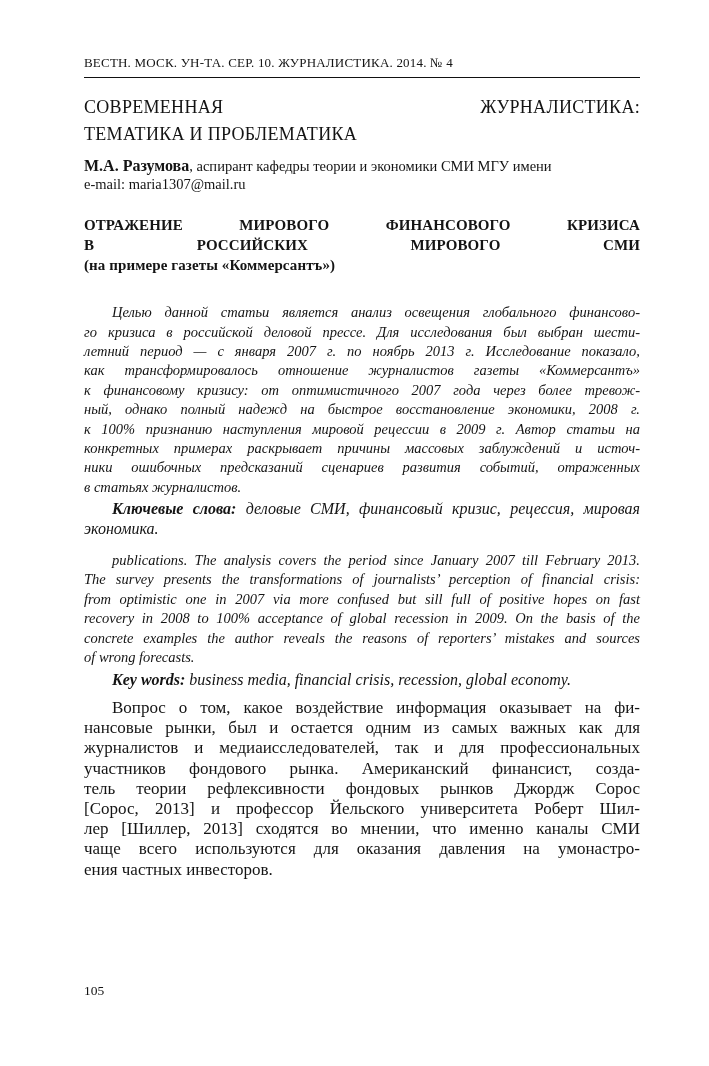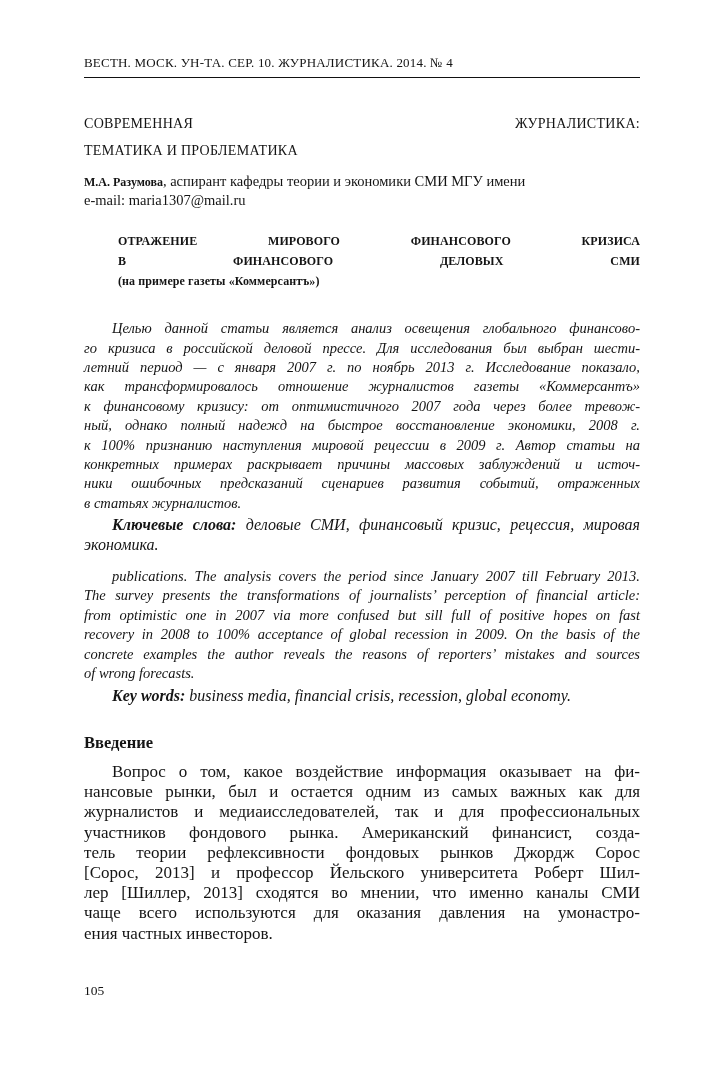--- a/index.html
+++ b/index.html
@@ -23,40 +23,39 @@
   .journal-header {
     margin-top: 55px;
     font-size: 13px;
     letter-spacing: 0.2px;
     padding-bottom: 6px;
     border-bottom: 1.5px solid #111;
     white-space: nowrap;
   }
   
   .section-title {
-    margin-top: 32px;
-    font-size: 14px;
+    margin-top: 16px;
+    font-size: 18px;
     line-height: 27px;
     letter-spacing: 0.3px;
   }
   
   .author {
     margin-top: 9px;
     font-size: 14.5px;
     line-height: 17.6px;
   }
-  .author .author-name { font-weight: bold; font-size: 12px; }
+  .author .author-name { font-weight: bold; font-size: 16px; }
   
   .article-title {
     margin-top: 22px;
     font-weight: bold;
-    font-size: 12px;
+    font-size: 15px;
     line-height: 20px;
     letter-spacing: 0.1px;
-    margin-left: 34px;
   }
   
   .jlines .jl {
     text-align: justify;
     text-align-last: justify;
   }
   .jlines .jl:last-child { text-align-last: left; }
   .indent-first .jl:first-child { text-indent: 28px; }
   
   .abstract {
@@ -112,21 +111,21 @@
 
     <div class="author">
       <div>
         <span class="author-name">М.А. Разумова</span><span>, аспирант кафедры теории и экономики СМИ МГУ имени</span>
       </div>
       <div>e-mail: maria1307@mail.ru</div>
     </div>
 
     <div class="article-title jlines">
         <div class="jl">ОТРАЖЕНИЕ МИРОВОГО ФИНАНСОВОГО КРИЗИСА</div>
-        <div class="jl">В ФИНАНСОВОГО ДЕЛОВЫХ СМИ</div>
+        <div class="jl">В РОССИЙСКИХ МИРОВОГО СМИ</div>
         <div class="jl">(на примере газеты «Коммерсантъ»)</div>
       </div>
 
     <div class="abstract abstract-ru jlines indent-first">
         <div class="jl">Целью данной статьи является анализ освещения глобального финансово-</div>
         <div class="jl">го кризиса в российской деловой прессе. Для исследования был выбран шести-</div>
         <div class="jl">летний период — с января 2007 г. по ноябрь 2013 г. Исследование показало,</div>
         <div class="jl">как трансформировалось отношение журналистов газеты «Коммерсантъ»</div>
         <div class="jl">к финансовому кризису: от оптимистичного 2007 года через более тревож-</div>
         <div class="jl">ный, однако полный надежд на быстрое восстановление экономики, 2008 г.</div>
@@ -136,33 +135,32 @@
         <div class="jl">в статьях журналистов.</div>
       </div>
 
     <div class="kw">
       <span class="kw-label">Ключевые слова:</span>
       <span>деловые СМИ, финансовый кризис, рецессия, мировая экономика.</span>
     </div>
 
     <div class="abstract abstract-en jlines indent-first">
         <div class="jl">publications. The analysis covers the period since January 2007 till February 2013.</div>
-        <div class="jl">The survey presents the transformations of journalists’ perception of financial article:</div>
+        <div class="jl">The survey presents the transformations of journalists’ perception of financial crisis:</div>
         <div class="jl">from optimistic one in 2007 via more confused but sill full of positive hopes on fast</div>
         <div class="jl">recovery in 2008 to 100% acceptance of global recession in 2009. On the basis of the</div>
         <div class="jl">concrete examples the author reveals the reasons of reporters’ mistakes and sources</div>
         <div class="jl">of wrong forecasts.</div>
       </div>
 
     <div class="kw">
       <span class="kw-label">Key words:</span>
       <span>business media, financial crisis, recession, global economy.</span>
     </div>
 
-    <div class="intro-heading">Введение</div>
 
     <div class="bodytext jlines indent-first">
         <div class="jl">Вопрос о том, какое воздействие информация оказывает на фи-</div>
         <div class="jl">нансовые рынки, был и остается одним из самых важных как для</div>
         <div class="jl">журналистов и медиаисследователей, так и для профессиональных</div>
         <div class="jl">участников фондового рынка. Американский финансист, созда-</div>
         <div class="jl">тель теории рефлексивности фондовых рынков Джордж Сорос</div>
         <div class="jl">[Сорос, 2013] и профессор Йельского университета Роберт Шил-</div>
         <div class="jl">лер [Шиллер, 2013] сходятся во мнении, что именно каналы СМИ</div>
         <div class="jl">чаще всего используются для оказания давления на умонастро-</div>

